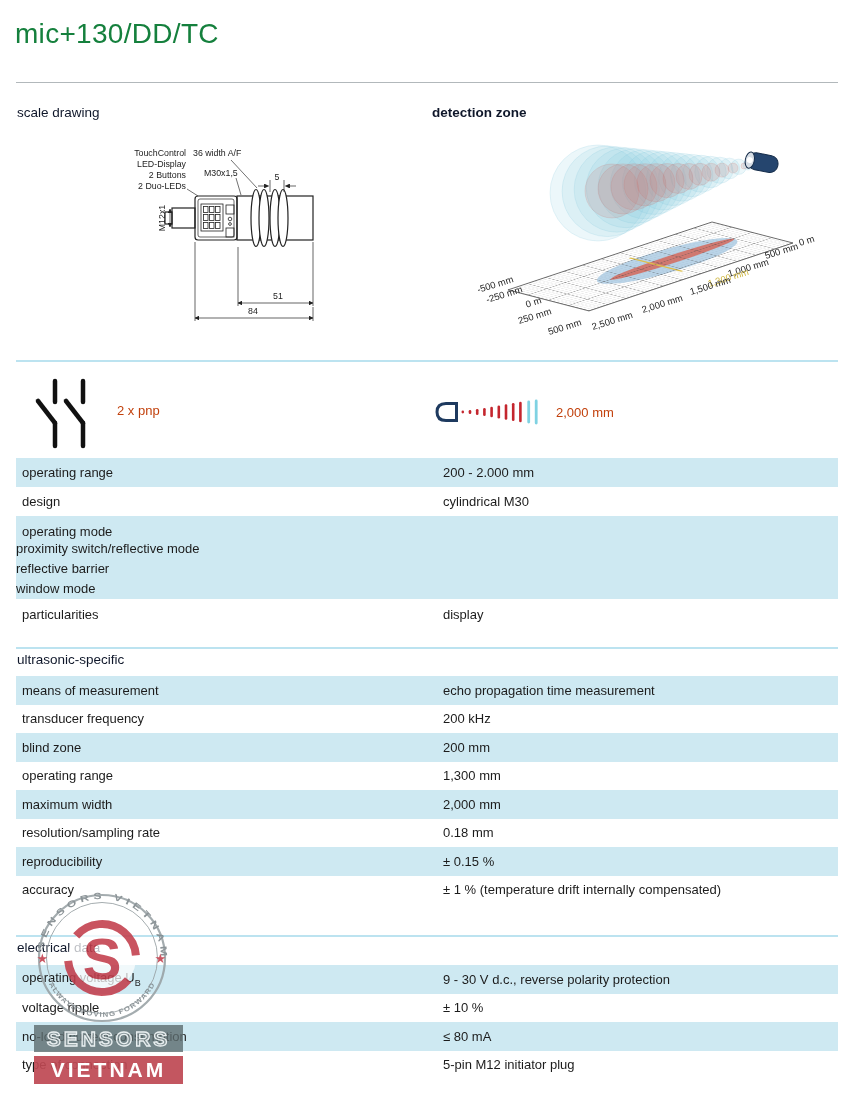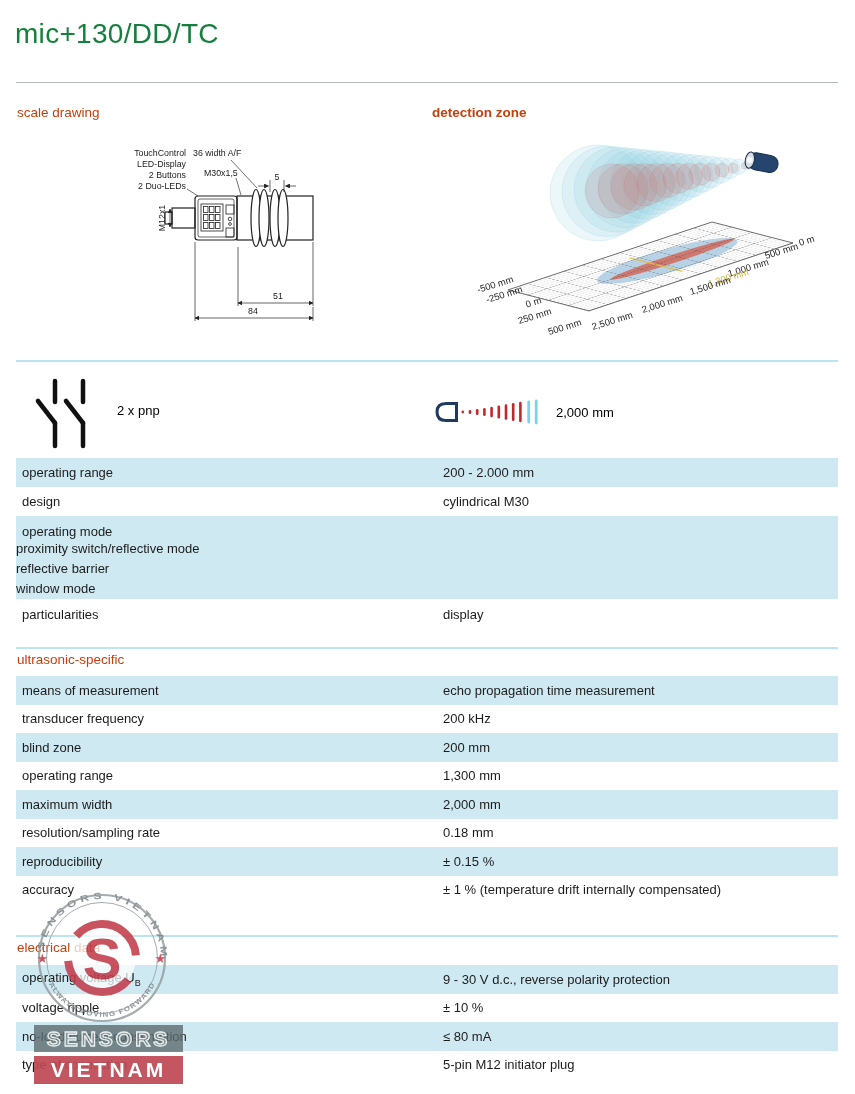--- a/index.html
+++ b/index.html
@@ -2,22 +2,22 @@
 <html><head>
 <meta charset="utf-8">
 <style>
   html,body{margin:0;padding:0;background:#fff;}
   body{width:855px;height:1094px;position:relative;overflow:hidden;
        font-family:"Liberation Sans","DejaVu Sans",sans-serif;color:#1c1c1c;}
   .abs{position:absolute;}
   #page-title{left:15px;top:18px;font-size:28px;color:#15803d;letter-spacing:.3px;}
   .hr-gray{left:16px;top:82px;width:822px;height:1px;background:#b2b8bb;}
   .hr-blue{left:16px;width:822px;height:2px;background:#bce3f0;}
-  .sec-head{font-size:13.5px;color:#c2410c;}
-  .feat-label{font-size:13px;color:#000000;}
+  .sec-head{font-size:13.5px;color:#0f172a;}
+  .feat-label{font-size:13px;color:#c2410c;}
   .spec-table{left:16px;width:822px;}
   .row{display:flex;align-items:center;min-height:28.5px;font-size:13px;}
   .row.blue{background:#cee9f2;}
   .row .lbl{width:421px;padding-left:6px;flex:none;}
   .row .val{flex:1;}
   .row.multi{align-items:flex-start;padding-top:8px;padding-bottom:0;}
   .row.multi .val div{line-height:20px;}
   sub{font-size:9px;}
   
   #stamp{left:10px;top:878px;z-index:5;pointer-events:none;}

